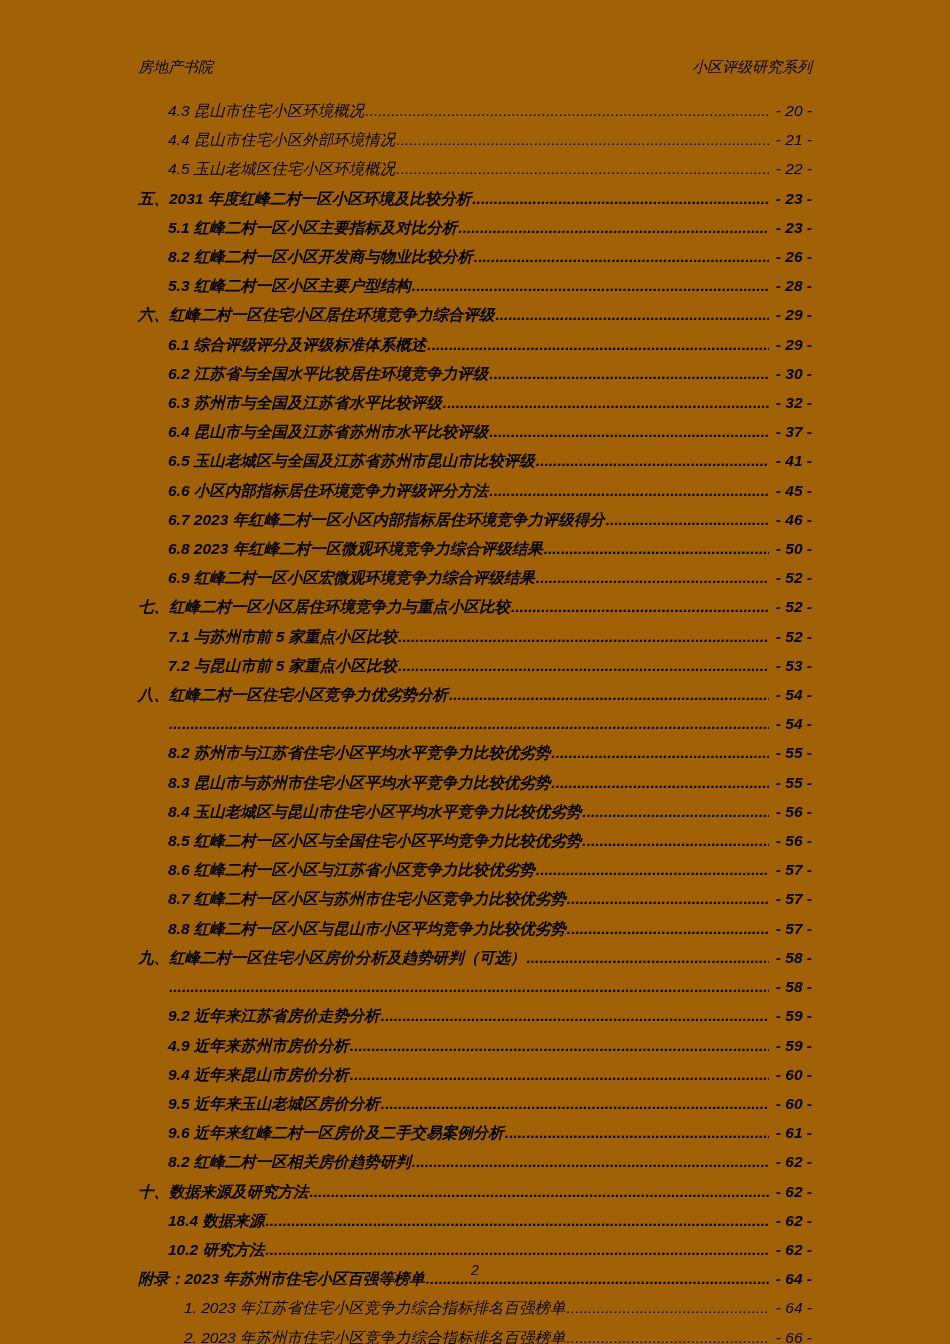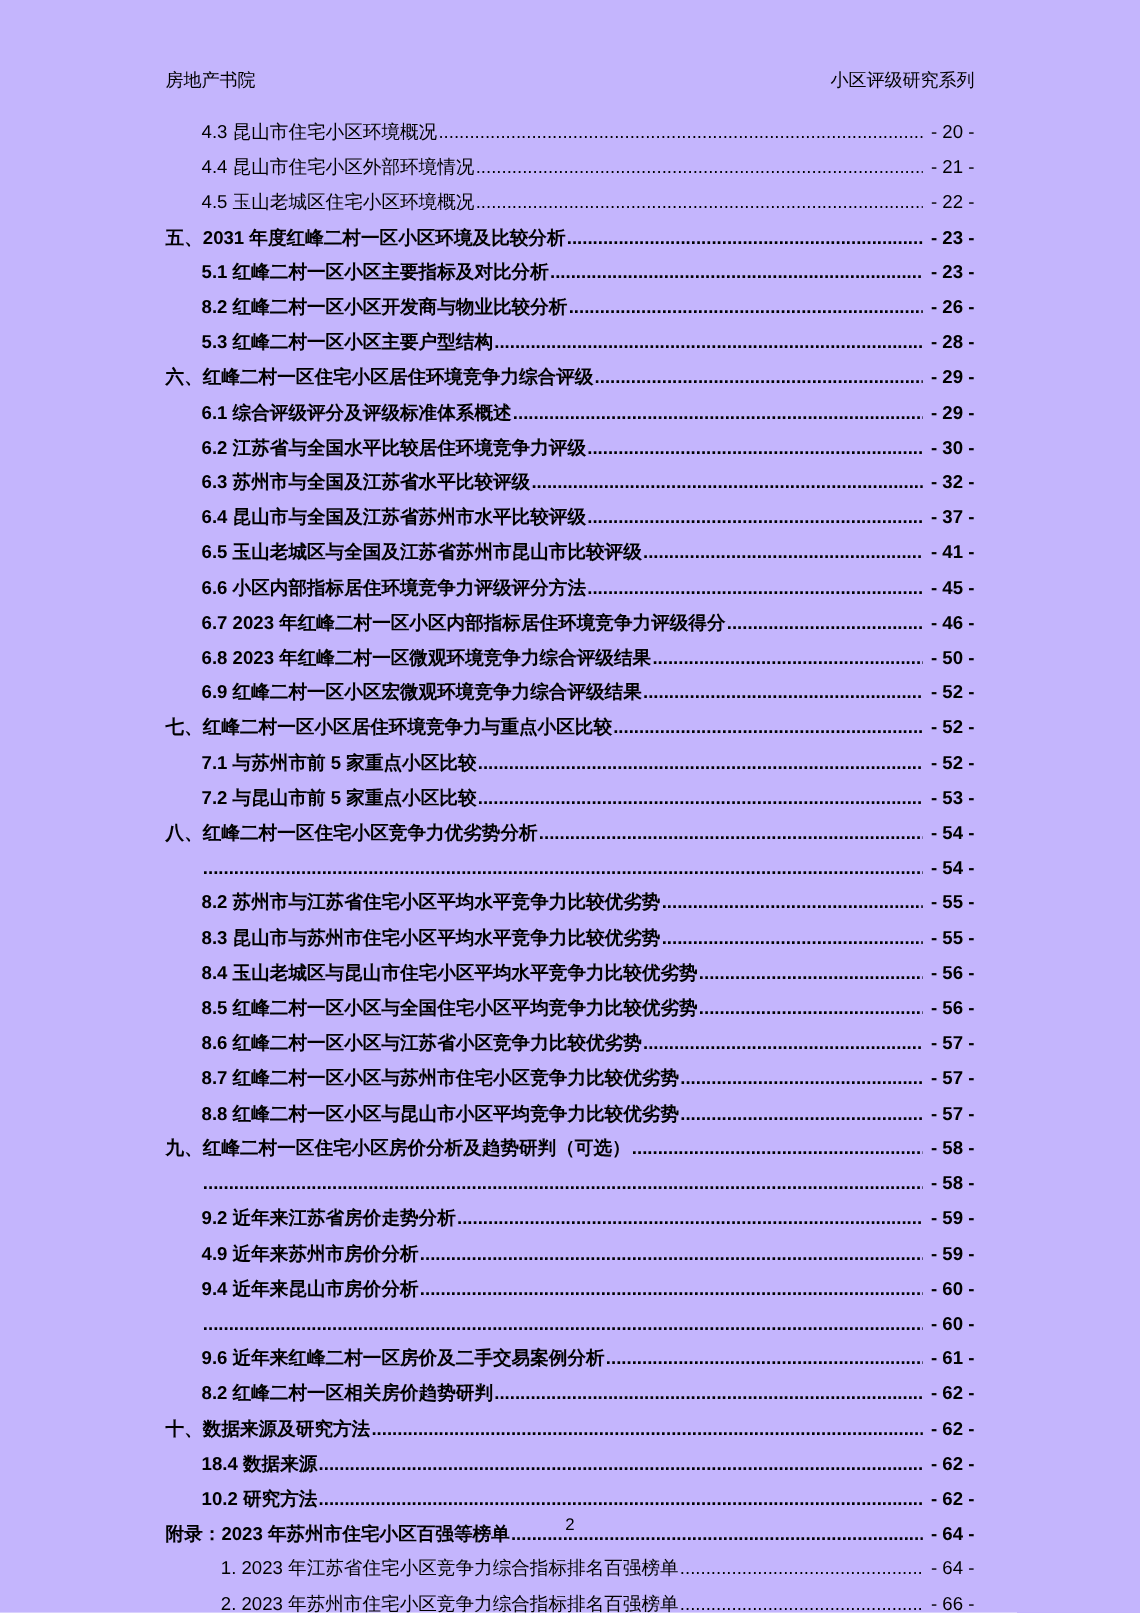--- a/index.html
+++ b/index.html
@@ -8,23 +8,24 @@
     background: #ffffff;
   }
   body {
     font-family: "Liberation Sans", sans-serif;
     color: #000000;
   }
   .page {
     position: relative;
     width: 950px;
     height: 1344px;
-    background: #c4b5fd;
+    background: #a16207;
     box-sizing: border-box;
     overflow: hidden;
+    font-style: italic;
   }
   .header {
     position: absolute;
     top: 58px;
     left: 138px;
     right: 138px;
     display: flex;
     justify-content: space-between;
     align-items: baseline;
     font-size: 15px;
@@ -293,20 +294,21 @@
         <span class="page-num">- 59 -</span>
       </div>
       <div class="toc-row lvl2b">
         <span class="indent"></span>
         <span class="label">9.4  近年来昆山市房价分析</span>
         <span class="dots">........................................................................................................................................................................................................</span>
         <span class="page-num">- 60 -</span>
       </div>
       <div class="toc-row lvl2b">
         <span class="indent"></span>
+        <span class="label">9.5  近年来玉山老城区房价分析</span>
         <span class="dots">........................................................................................................................................................................................................</span>
         <span class="page-num">- 60 -</span>
       </div>
       <div class="toc-row lvl2b">
         <span class="indent"></span>
         <span class="label">9.6  近年来红峰二村一区房价及二手交易案例分析</span>
         <span class="dots">........................................................................................................................................................................................................</span>
         <span class="page-num">- 61 -</span>
       </div>
       <div class="toc-row lvl2b">

